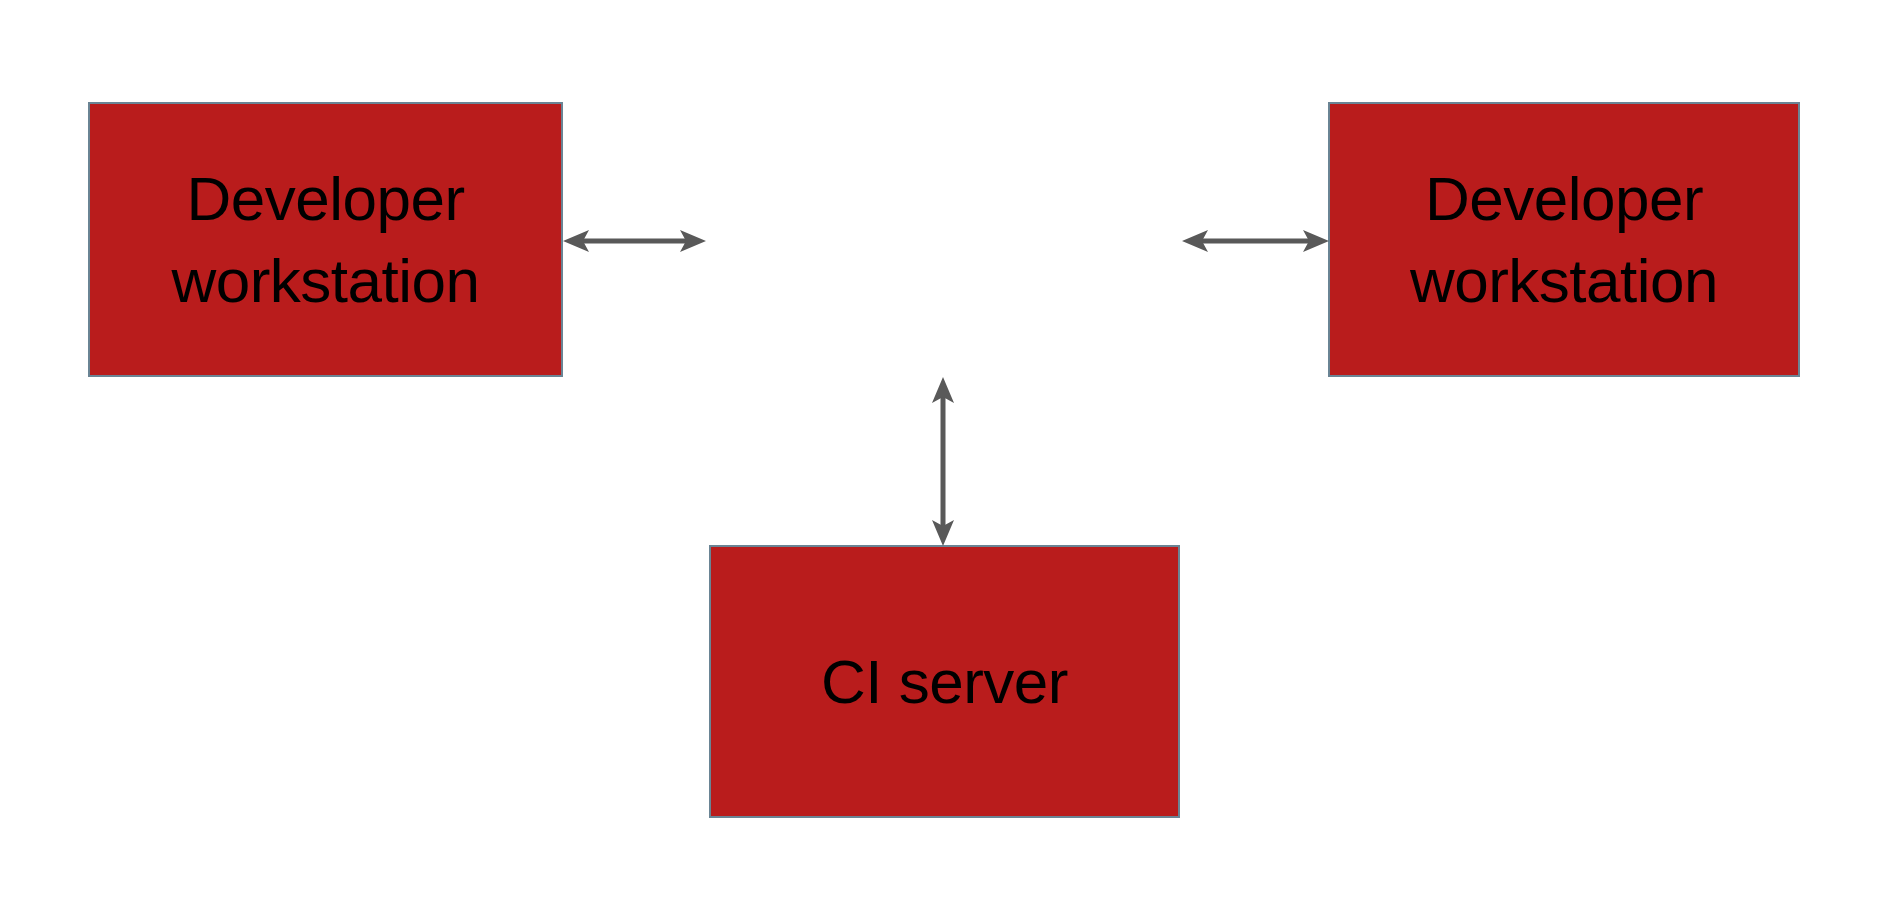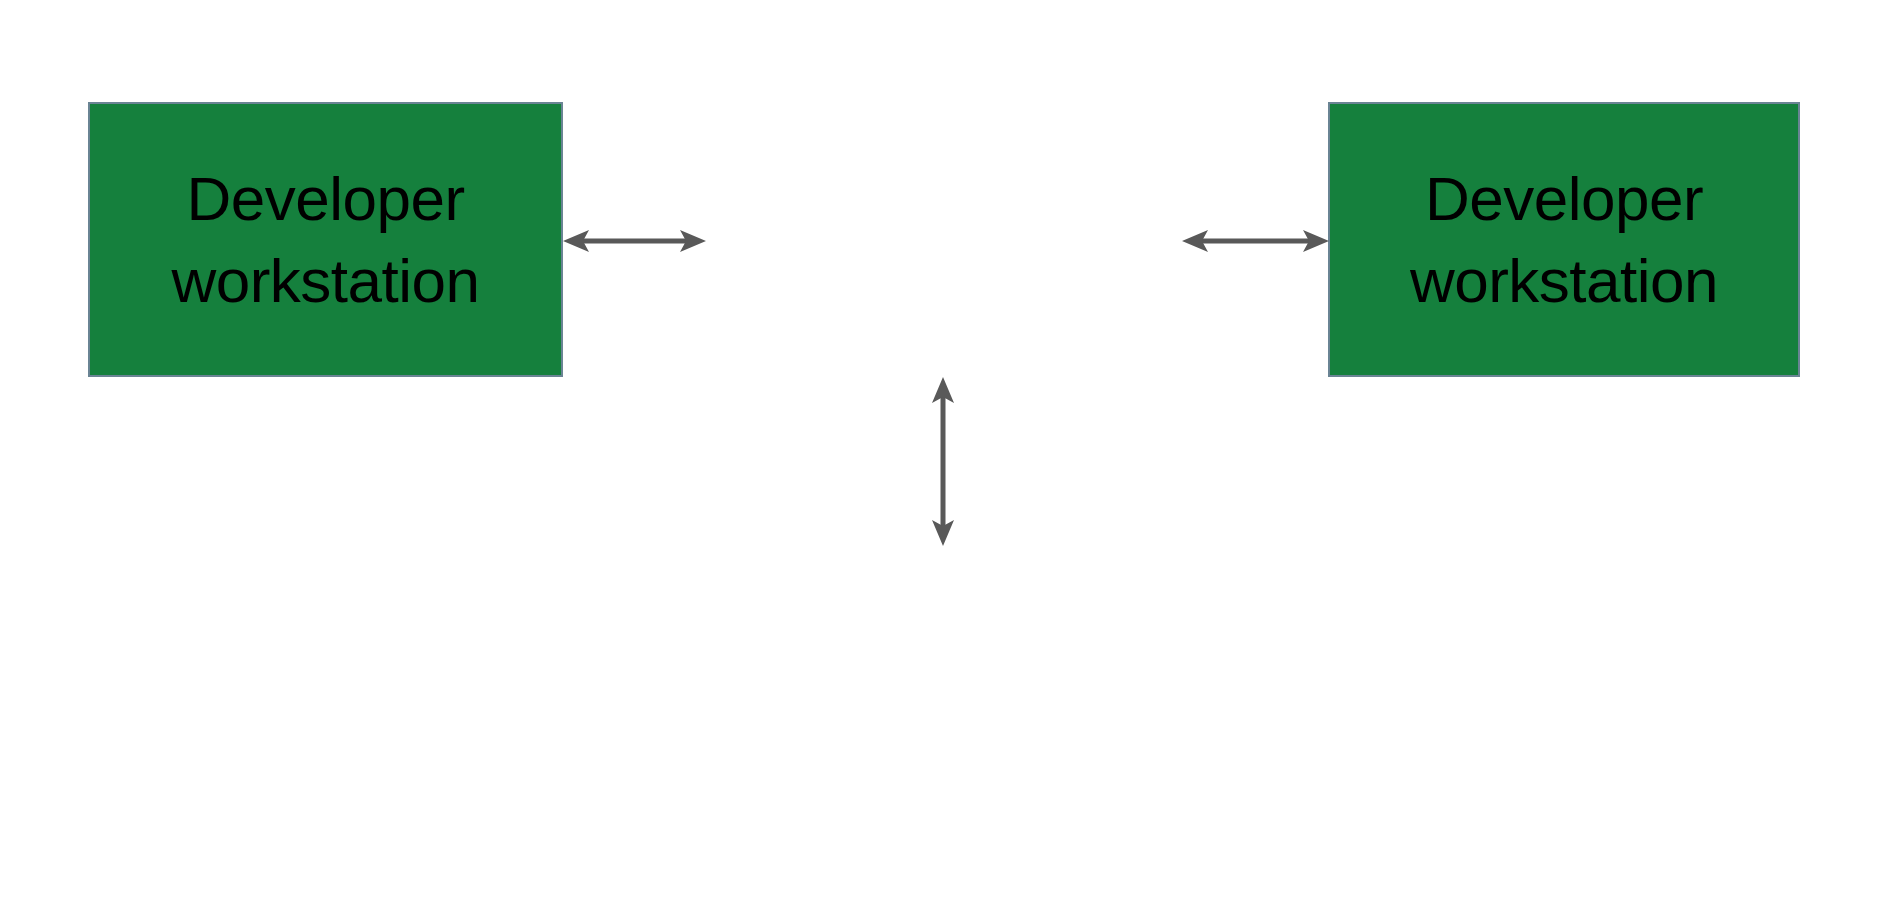--- a/index.html
+++ b/index.html
@@ -14,21 +14,21 @@
   #canvas {
     position: relative;
     width: 1900px;
     height: 922px;
     background: #ffffff;
     overflow: hidden;
   }
   .node {
     position: absolute;
     box-sizing: border-box;
-    background: #15803d;
+    background: #b91c1c;
     border: 2px solid #6a8494;
     display: flex;
     align-items: center;
     justify-content: center;
     text-align: center;
     color: #000000;
     font-family: "Liberation Sans", sans-serif;
     font-size: 62px;
     font-weight: 400;
     line-height: 1.32;
@@ -54,20 +54,21 @@
 
 <div id="canvas">
 
   <div class="node" id="node-dev-left">Developer
 workstation</div>
 
 
   <div class="node" id="node-dev-right">Developer
 workstation</div>
 
+  <div class="node" id="node-ci">CI server</div>
 
   <div class="edge" id="edge-left-cache">
     <svg width="143" height="62" viewBox="0 0 143 62" aria-hidden="true">
       <g>
         <line x1="14" y1="31" x2="129" y2="31" stroke="#595959" stroke-width="5"></line>
         <path d="M 0 31 L 26 20 L 20 31 L 26 42 Z" fill="#595959"></path>
         <path d="M 143 31 L 117 20 L 123 31 L 117 42 Z" fill="#595959"></path>
       </g>
     </svg>
   </div>

